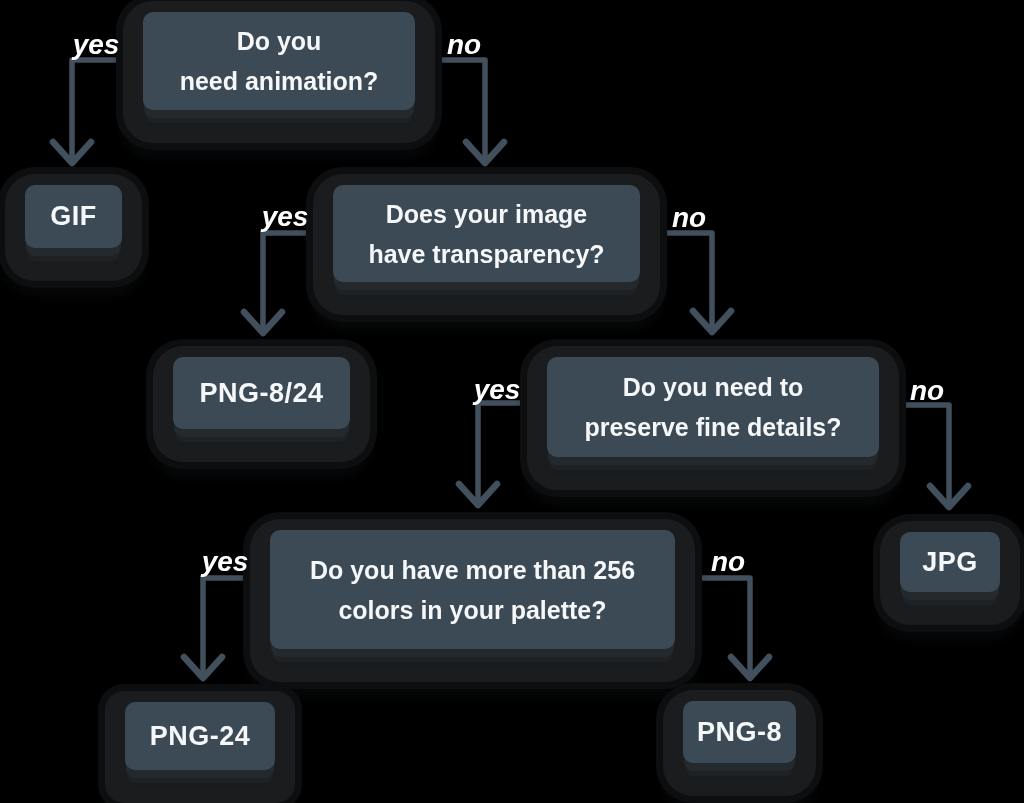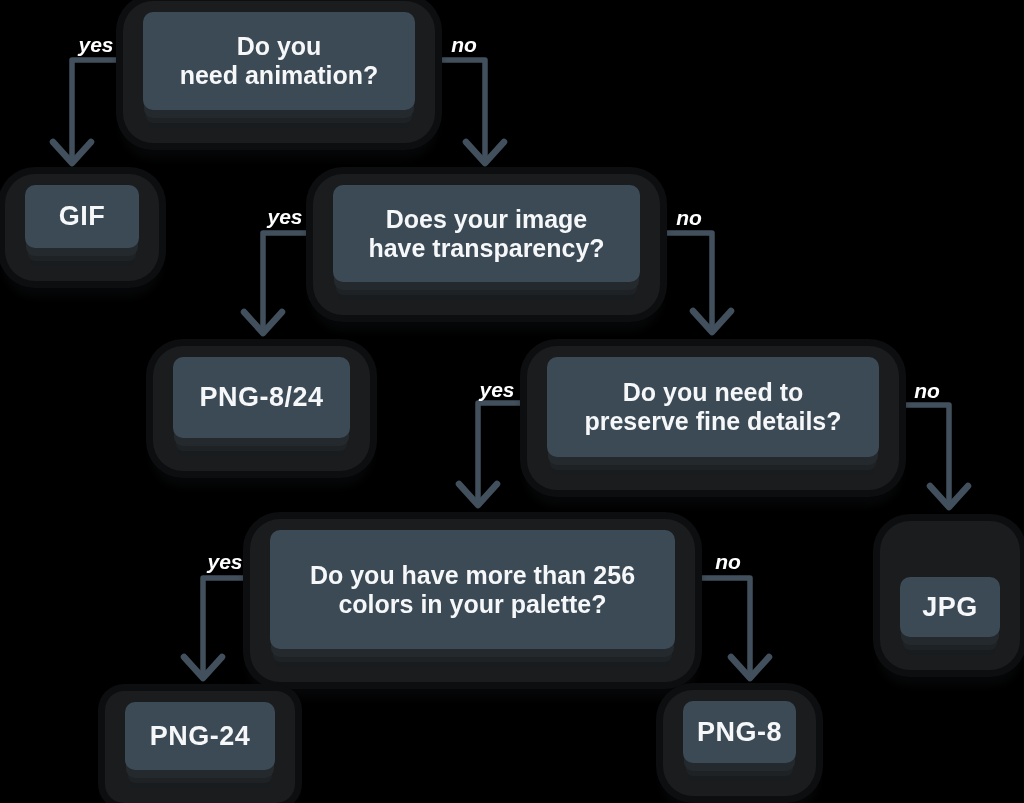--- a/index.html
+++ b/index.html
@@ -36,34 +36,34 @@
     text-align: center;
     background: #3b4a55;
     border-radius: 10px;
     color: #f5f7f8;
     font-weight: bold;
     white-space: pre-line;
     box-shadow: 0 9px 0 -1px #24292d, 0 16px 0 -3px #1f2225, 0 23px 0 -5px #191c1e;
   }
   .question .node-inner {
     font-size: 25px;
-    line-height: 29px;
+    line-height: 40px;
   }
   .result .node-inner {
     font-size: 27px;
     letter-spacing: 0.5px;
   }
   .edge-label {
     position: absolute;
     z-index: 3;
     transform: translate(-50%, -50%);
     color: #ffffff;
     font-style: italic;
     font-weight: 600;
-    font-size: 21px;
+    font-size: 28px;
   }
 </style>
 </head>
 <body>
 
 <div id="canvas">
 
   <svg id="arrows" width="1024" height="803" viewBox="0 0 1024 803" fill="none" stroke="#41505c" stroke-width="5.5" stroke-linecap="round" stroke-linejoin="round">
     <g>
       <path d="M143 60 H72 V160"></path>
@@ -113,29 +113,29 @@
     <div class="node-inner" style="width:332px; height:100px;">Do you need to
 preserve fine details?</div>
   </div>
 
   <div class="node question" style="left:250px; top:519px;">
     <div class="node-inner" style="width:405px; height:119px;">Do you have more than 256
 colors in your palette?</div>
   </div>
 
   <div class="node result" style="left:5px; top:174px;">
-    <div class="node-inner" style="width:114px; height:63px;">GIF</div>
+    <div class="node-inner" style="width:97px; height:63px;">GIF</div>
   </div>
 
   <div class="node result" style="left:153px; top:346px;">
-    <div class="node-inner" style="width:177px; height:81px;">PNG-8/24</div>
+    <div class="node-inner" style="width:177px; height:72px;">PNG-8/24</div>
   </div>
 
   <div class="node result" style="left:880px; top:521px;">
-    <div class="node-inner" style="width:100px; height:60px;margin-top:45px;">JPG</div>
+    <div class="node-inner" style="width:100px; height:60px;">JPG</div>
   </div>
 
   <div class="node result" style="left:105px; top:691px;border-radius:19px;">
     <div class="node-inner" style="width:150px; height:68px;">PNG-24</div>
   </div>
 
   <div class="node result" style="left:663px; top:690px;">
     <div class="node-inner" style="width:113px; height:62px;">PNG-8</div>
   </div>
 

